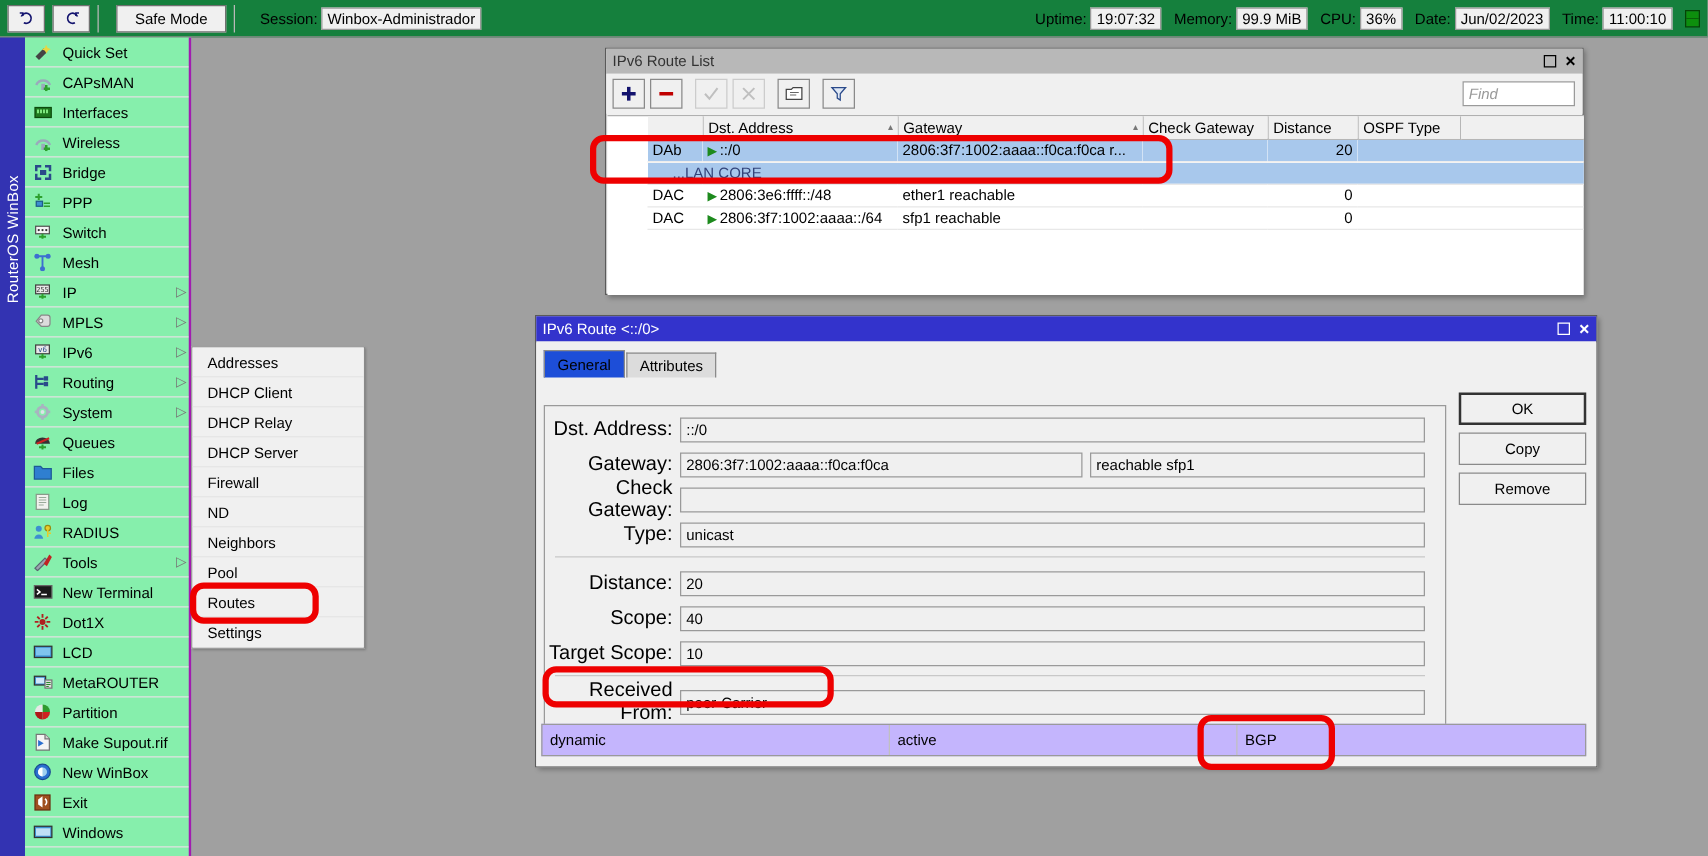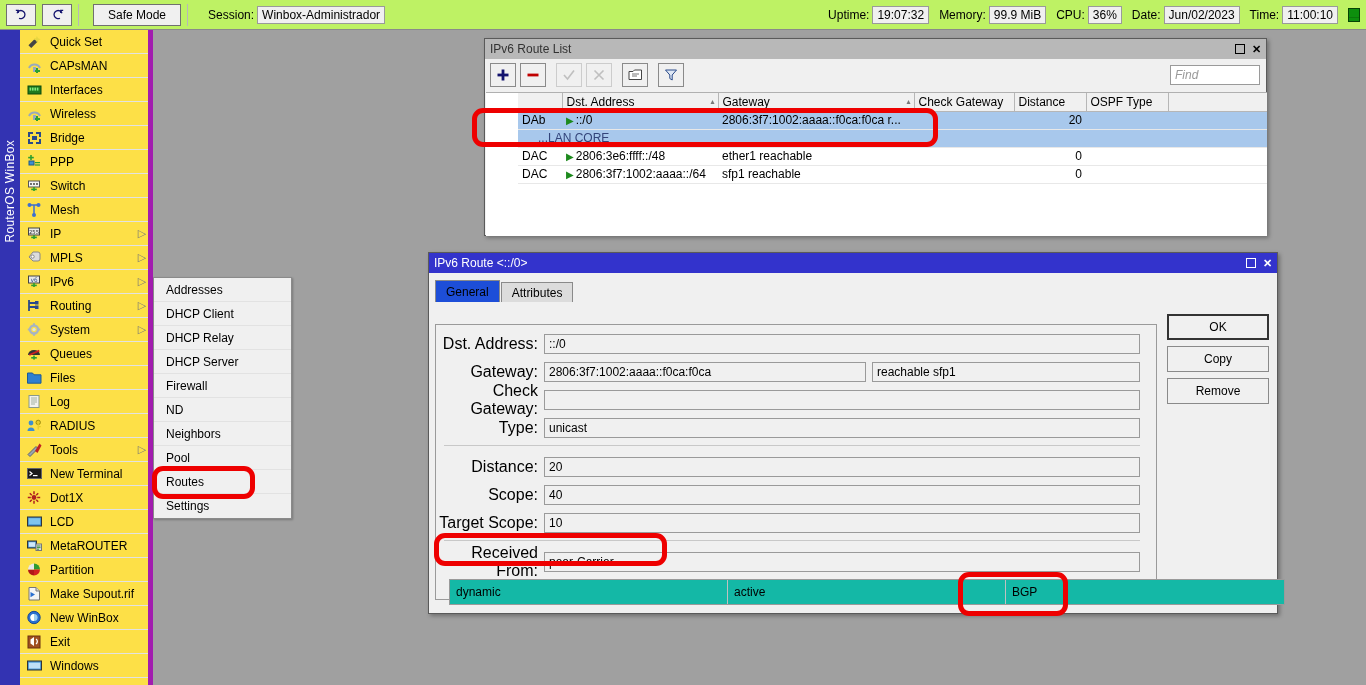--- a/index.html
+++ b/index.html
@@ -9,21 +9,21 @@
     font-family: "Liberation Sans", sans-serif;
     font-size: 12px;
     color: #000;
     background: #a0a0a0;
   }
   * { box-sizing: border-box; }
 
   
   #topbar {
     position: absolute; left: 0; top: 0; width: 1366px; height: 30px;
-    background: #bef264;
+    background: #15803d;
     border-bottom: 1px solid #8a8a8a;
     display: flex; align-items: center;
   }
   .tb-btn {
     width: 30px; height: 22px; margin-left: 6px;
     background: #f0f0f0;
     border: 1px solid #707070;
     display: flex; align-items: center; justify-content: center;
     font-size: 13px; color: #13136e;
     cursor: pointer;
@@ -64,22 +64,22 @@
     transform: rotate(180deg);
     writing-mode: vertical-rl;
     color: #fff; font-size: 12px;
     margin-top: 110px; margin-left: 3px;
     letter-spacing: 0.3px;
   }
 
   
   #sidebar {
     position: absolute; left: 20px; top: 30px; width: 133px; height: 655px;
-    background: #fde047;
-    border-right: 5px solid #a21caf;
+    background: #86efac;
+    border-right: 2px solid #a21caf;
     overflow: hidden;
   }
   .menu-item {
     height: 24px; display: flex; align-items: center;
     padding-left: 4px; position: relative;
     border-bottom: 1px solid #e2e2e2;
     cursor: pointer;
     font-size: 12px;
   }
   .menu-item .mi-icon {
@@ -262,24 +262,24 @@
     width: 102px;
   }
   .dbtn {
     height: 26px; width: 100%;
     background: #f0f0f0; border: 1px solid #8a8a8a;
     display: flex; align-items: center; justify-content: center;
     font-size: 12px; margin-bottom: 6px; cursor: pointer;
   }
   .dbtn.default { border: 2px solid #333; text-align: right; }
   #statusbar {
-    position: absolute; left: 20px; bottom: 8px;
+    position: absolute; left: 4px; bottom: 8px;
     width: 836px; height: 26px;
     border: 1px solid #9a9a9a;
-    background: #14b8a6;
+    background: #c4b5fd;
     display: flex; align-items: center;
   }
   .sb-cell {
     height: 100%; display: flex; align-items: center;
     padding-left: 6px; font-size: 12px;
   }
   .sb-cell.c1 { flex: 0 0 278px; border-right: 1px solid #c0c0c0; }
   .sb-cell.c2 { flex: 0 0 278px; border-right: 1px solid #c0c0c0; }
   .sb-cell.c3 { flex: 1 1 auto; }
 

